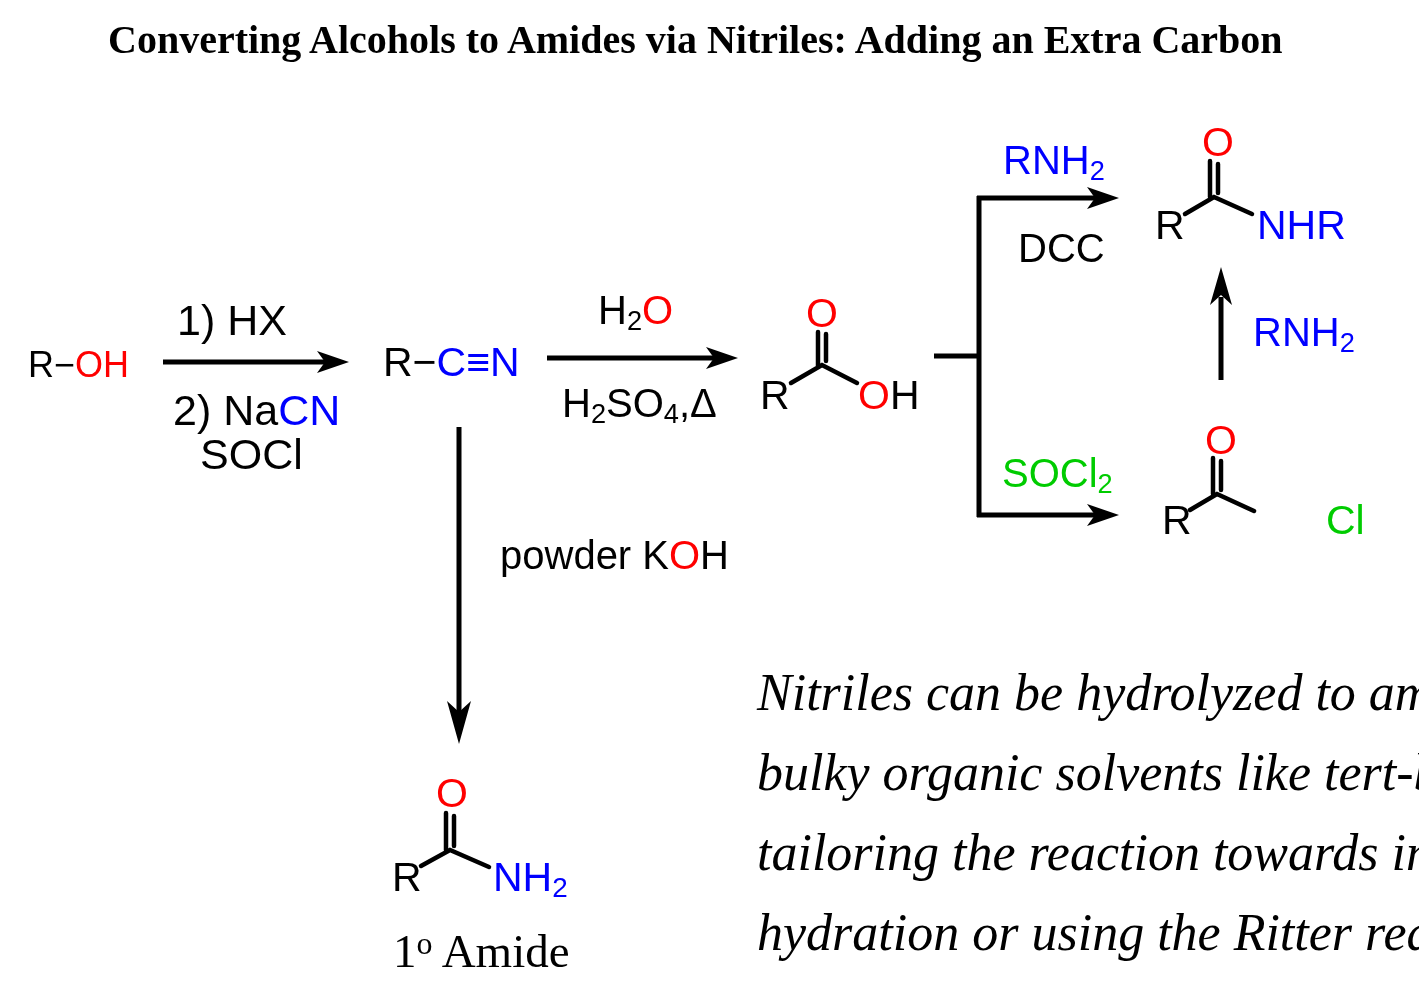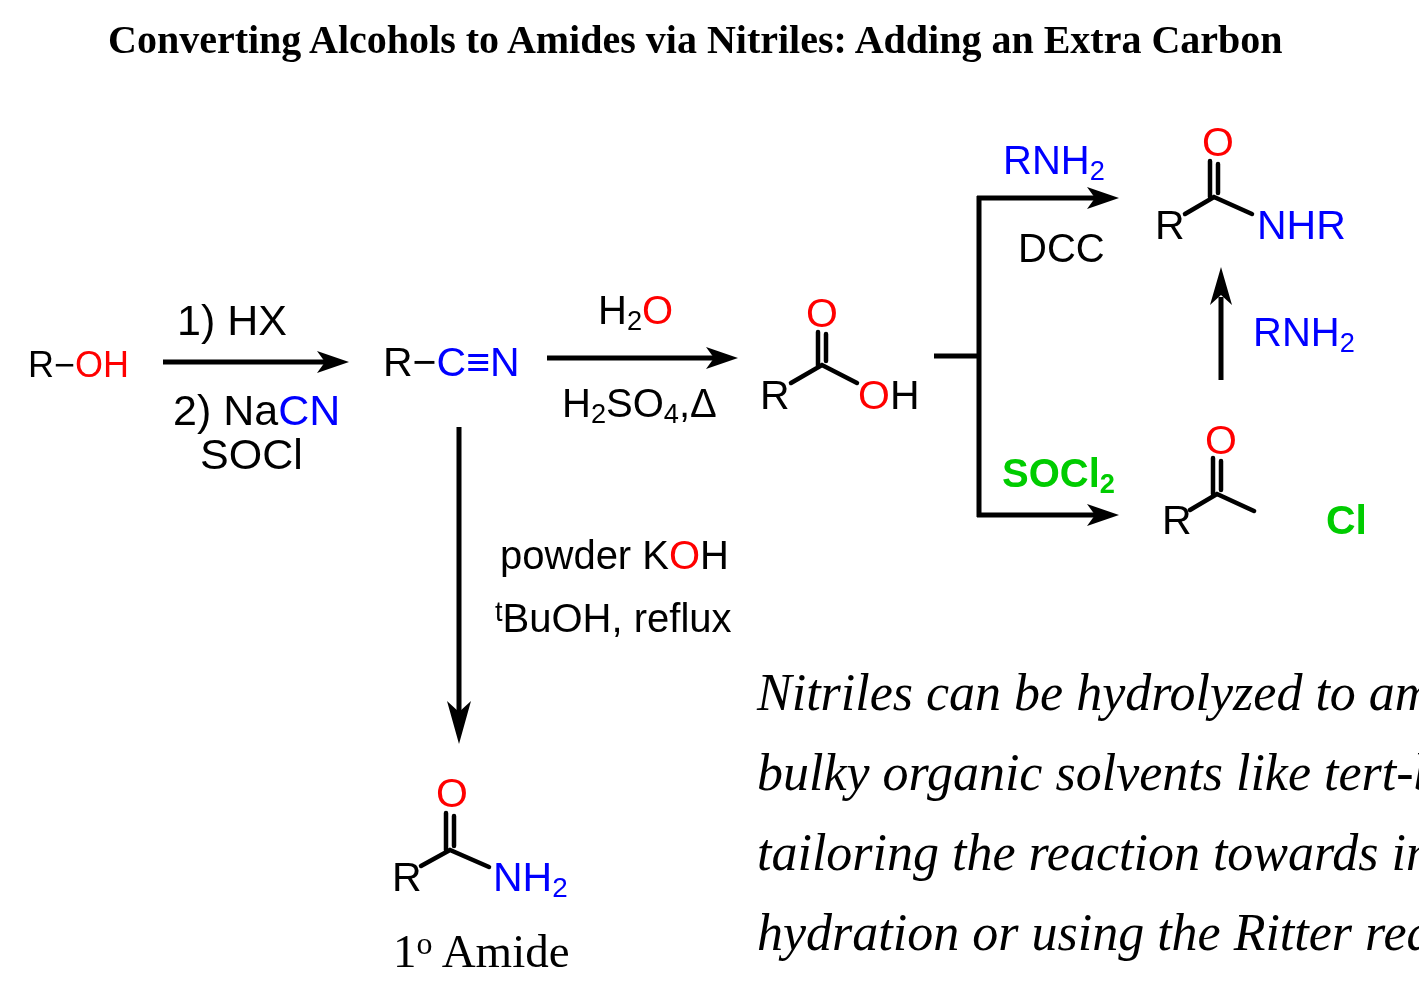--- a/index.html
+++ b/index.html
@@ -5,21 +5,21 @@
   * { margin:0; padding:0; box-sizing:border-box; }
   html,body { background:#ffffff; }
   .canvas {
     position:relative; width:1419px; height:987px; background:#fff; overflow:hidden;
     font-family:"Liberation Sans","DejaVu Sans",sans-serif; color:#000;
   }
   .abs { position:absolute; white-space:nowrap; line-height:1; }
   .layer { position:absolute; left:0; top:0; }
   .red   { color:var(--red,#f00); }
   .blue  { color:var(--blue,#00f); }
-  .green { color:var(--green,#0c0);font-weight:bold; }
+  .green { color:var(--green,#0c0); }
   .title {
     font-family:"Liberation Serif","DejaVu Serif",serif;
     font-weight:bold; font-size:40px;
   }
   .chem   { font-size:41px; }
   .small  { font-size:36px;text-align:center; }
   .cond   { font-size:43px; }
   .cond40 { font-size:40px; }
   sub, sup { font-size:68%; line-height:0; position:relative; vertical-align:baseline; }
   sub { top:0.22em; }
@@ -87,21 +87,20 @@
 
   <div class="abs cond40 blue" style="left:1253px; top:312px"><span>RNH</span><sub>2</sub></div>
 
   <div class="abs cond40 green" style="left:1002px; top:453px"><span>SOCl</span><sub>2</sub></div>
 
   <div class="abs chem" style="left:1162px; top:500px">R</div>
   <div class="abs chem red" style="left:1205px; top:420px">O</div>
   <div class="abs chem green" style="left:1326px; top:500px">Cl</div>
 
   <div class="abs cond40" style="left:500px; top:535px"><span>powder K</span><span class="red">O</span><span>H</span></div>
-  <div class="abs cond40" style="left:495px; top:598px"><sup>t</sup><span>BuOH, reflux</span></div>
 
   <div class="abs chem" style="left:392px; top:857px">R</div>
   <div class="abs chem red" style="left:436px; top:773px">O</div>
   <div class="abs chem blue" style="left:493px; top:857px"><span>NH</span><sub>2</sub></div>
   <div class="abs amide-label" style="left:393px; top:928px"><span>1</span><sup>o</sup><span> Amide</span></div>
 
   <div class="abs note" style="left:757px; top:653px">
     <div>Nitriles can be hydrolyzed to amides using</div>
     <div>bulky organic solvents like tert-butanol,</div>
     <div>tailoring the reaction towards indirect</div>

